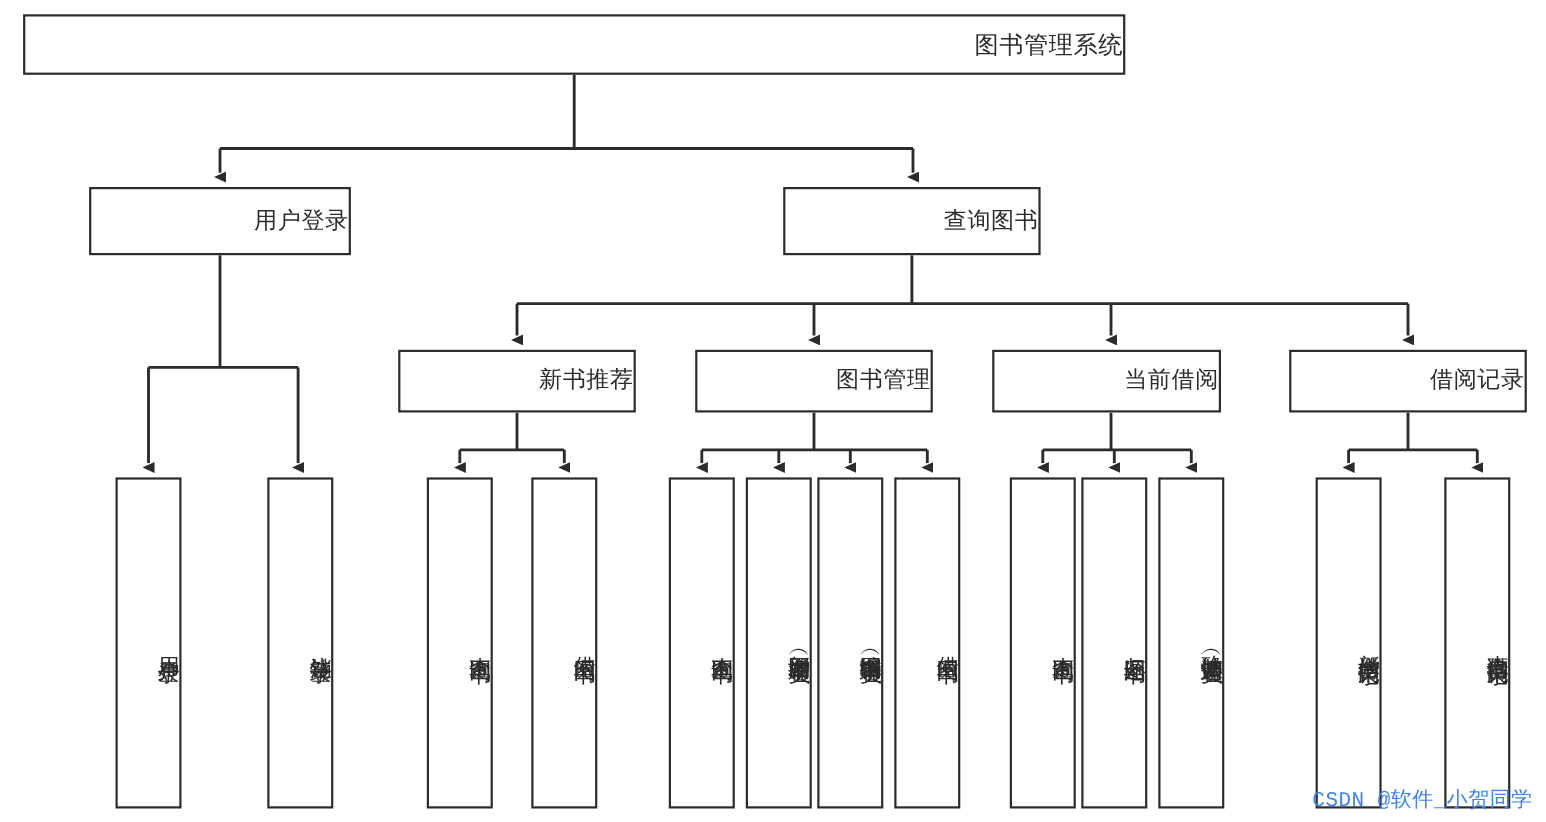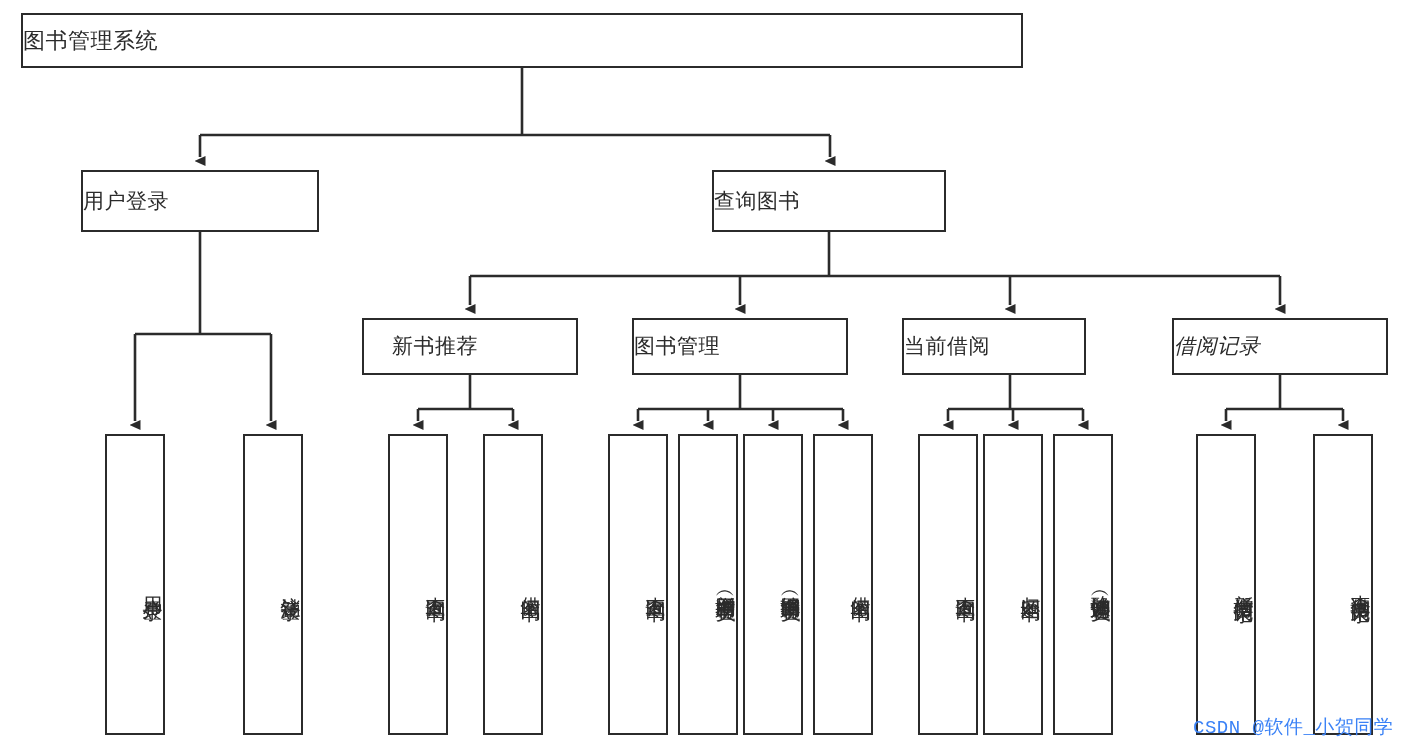--- a/index.html
+++ b/index.html
@@ -26,21 +26,21 @@
     height: 747px;
   }
   .node {
     position: absolute;
     box-sizing: border-box;
     border: 2px solid #2b2b2b;
     background: #ffffff;
     color: #2b2b2b;
     display: flex;
     align-items: center;
-    justify-content: flex-start;
+    justify-content: flex-end;
     text-align: center;
     font-size: 21px;
     line-height: 1.18;
     letter-spacing: 0.5px;
     z-index: 2;
   }
   .node.level-0 { font-size: 22px; }
   .node.level-1 { font-size: 21px; }
   .node.level-2 { font-size: 21px; }
   .node.leaf {
@@ -140,25 +140,25 @@
   </div>
 
   <div class="node level-2" style="left:362px; top:318px; width:216px; height:57px;padding-left:28px;">
     <span>新书推荐</span>
   </div>
 
   <div class="node level-2" style="left:632px; top:318px; width:216px; height:57px;">
     <span>图书管理</span>
   </div>
 
-  <div class="node level-2" style="left:902px; top:318px; width:184px; height:57px;">
+  <div class="node level-2" style="left:902px; top:318px; width:208px; height:57px;">
     <span>当前借阅</span>
   </div>
 
-  <div class="node level-2" style="left:1172px; top:318px; width:216px; height:57px;font-style:italic;">
+  <div class="node level-2" style="left:1172px; top:318px; width:216px; height:57px;">
     <span>借阅记录</span>
   </div>
 
   <div class="node leaf" style="left:105px; top:434px; width:60px; height:301px;">
     <span>用户登录</span>
   </div>
   <div class="node leaf" style="left:243px; top:434px; width:60px; height:301px;">
     <span>注销登录</span>
   </div>
   <div class="node leaf" style="left:388px; top:434px; width:60px; height:301px;">

